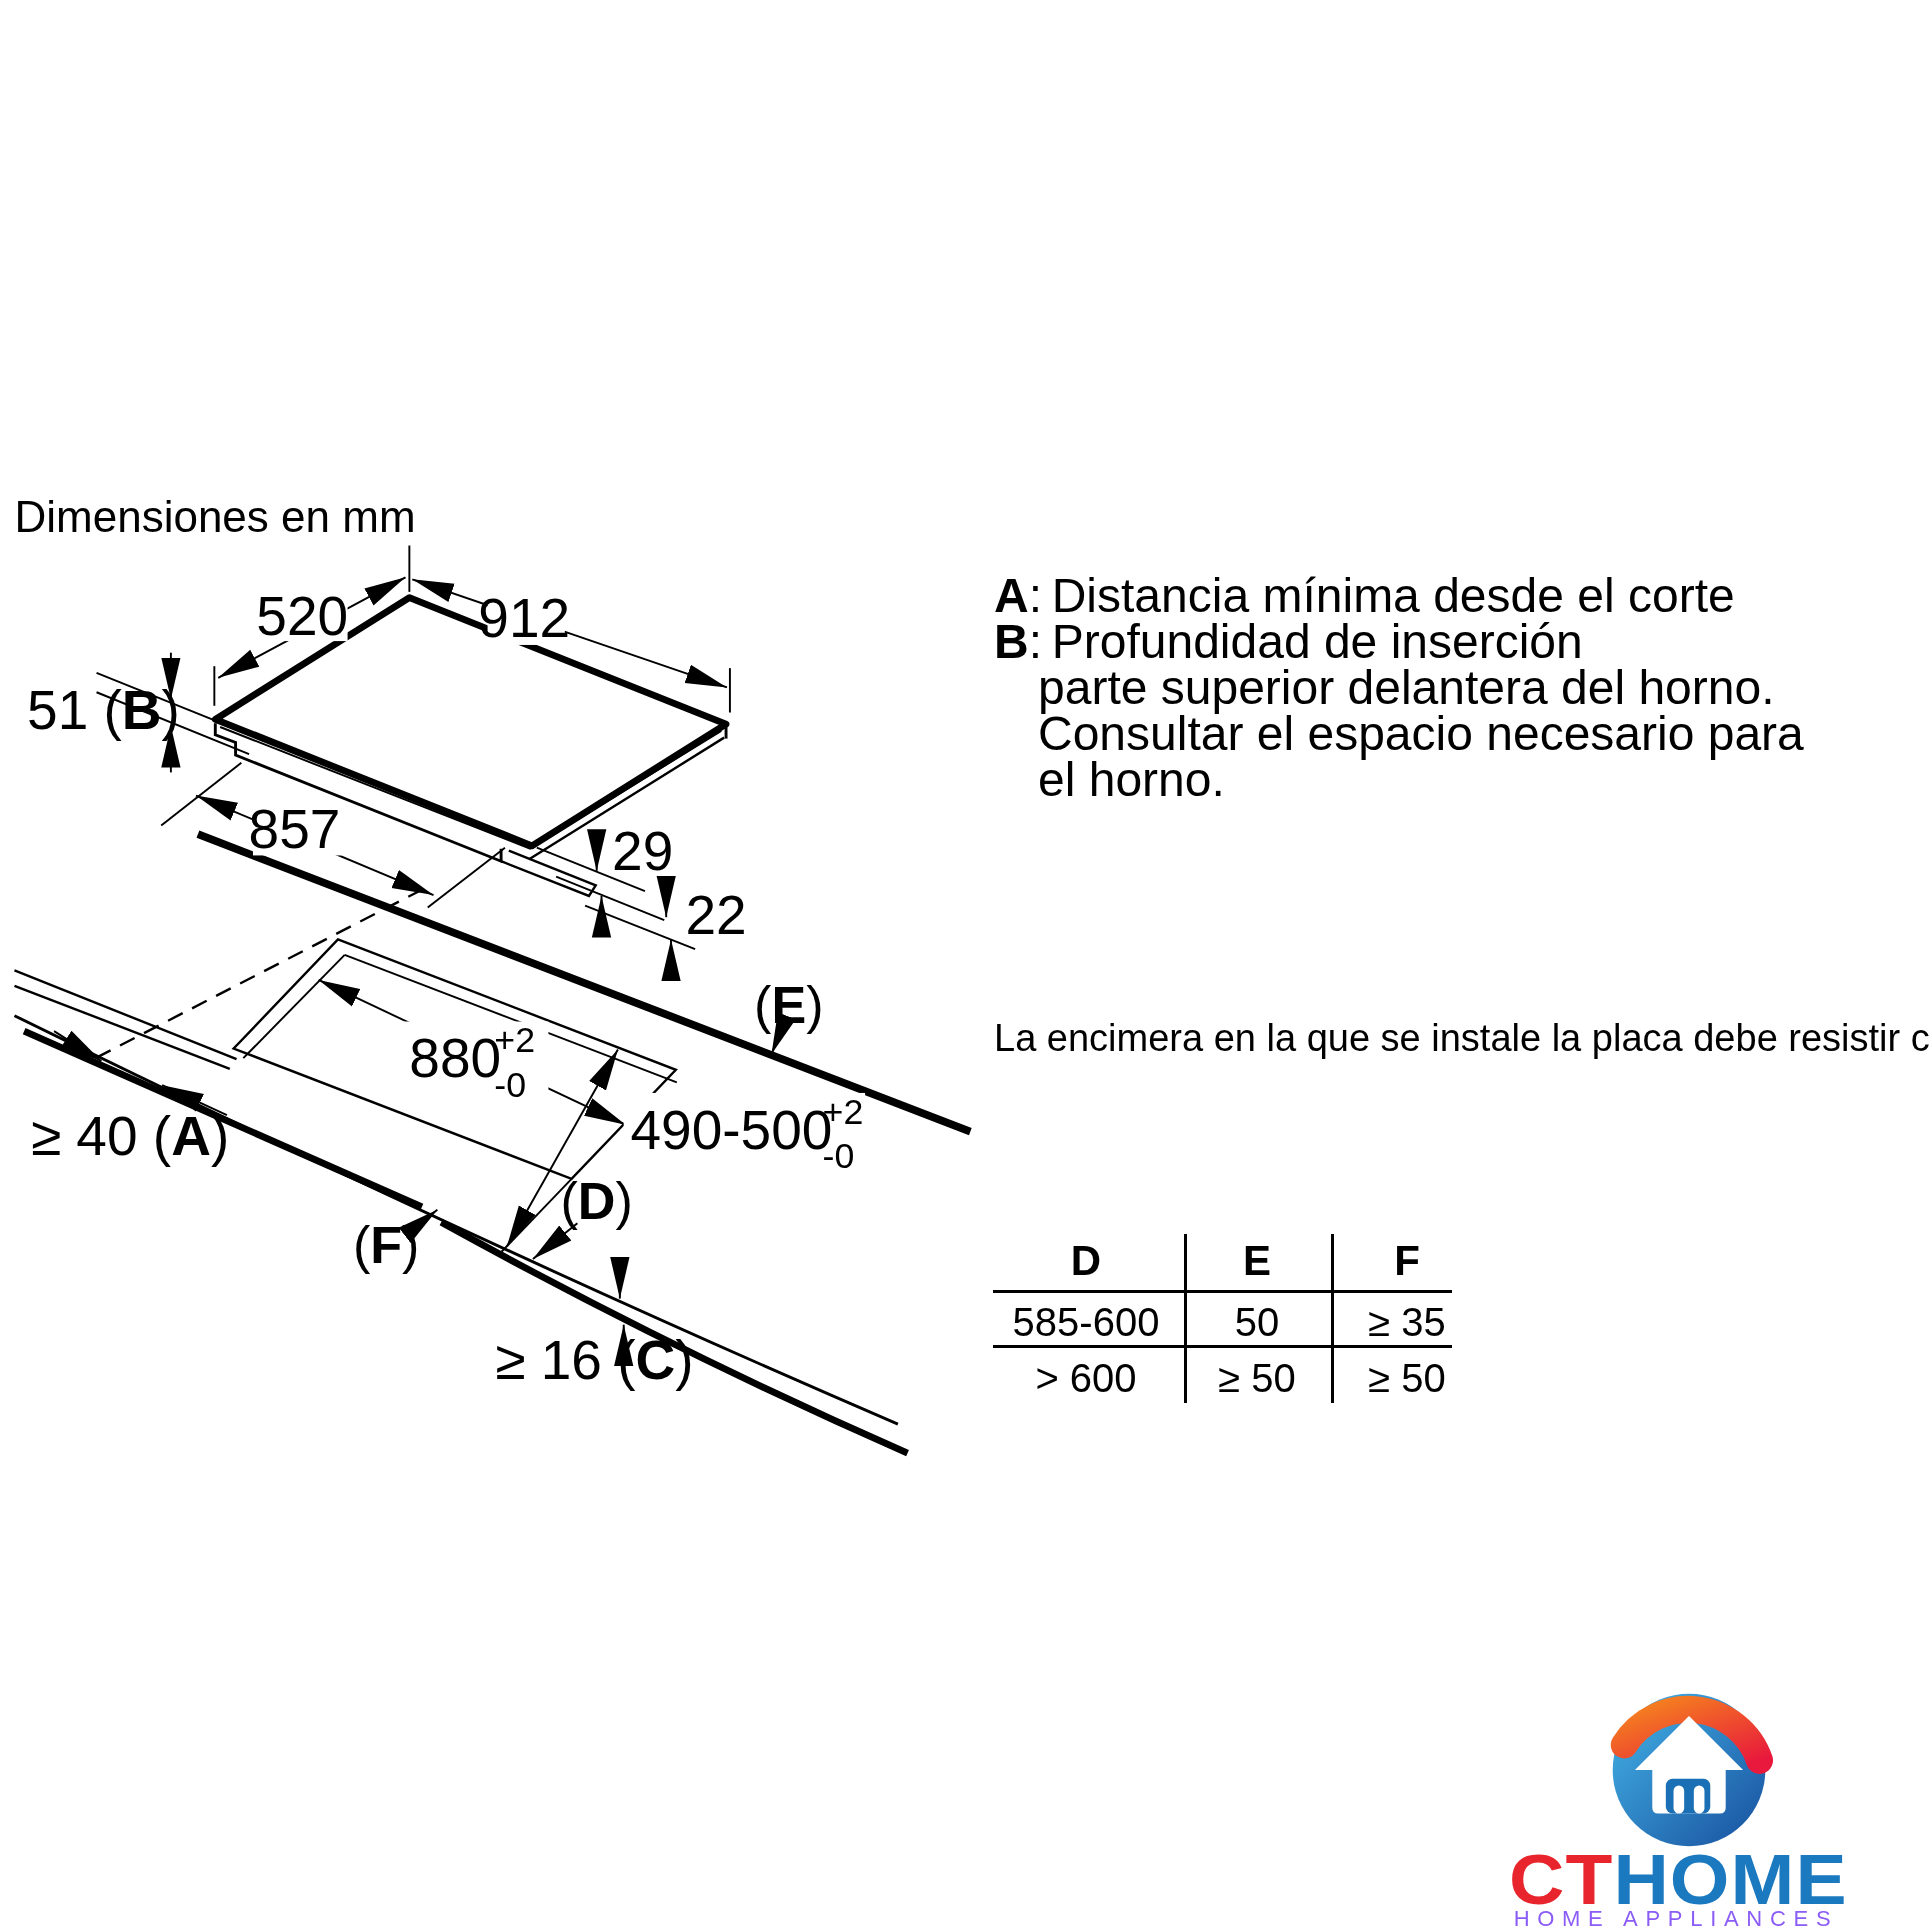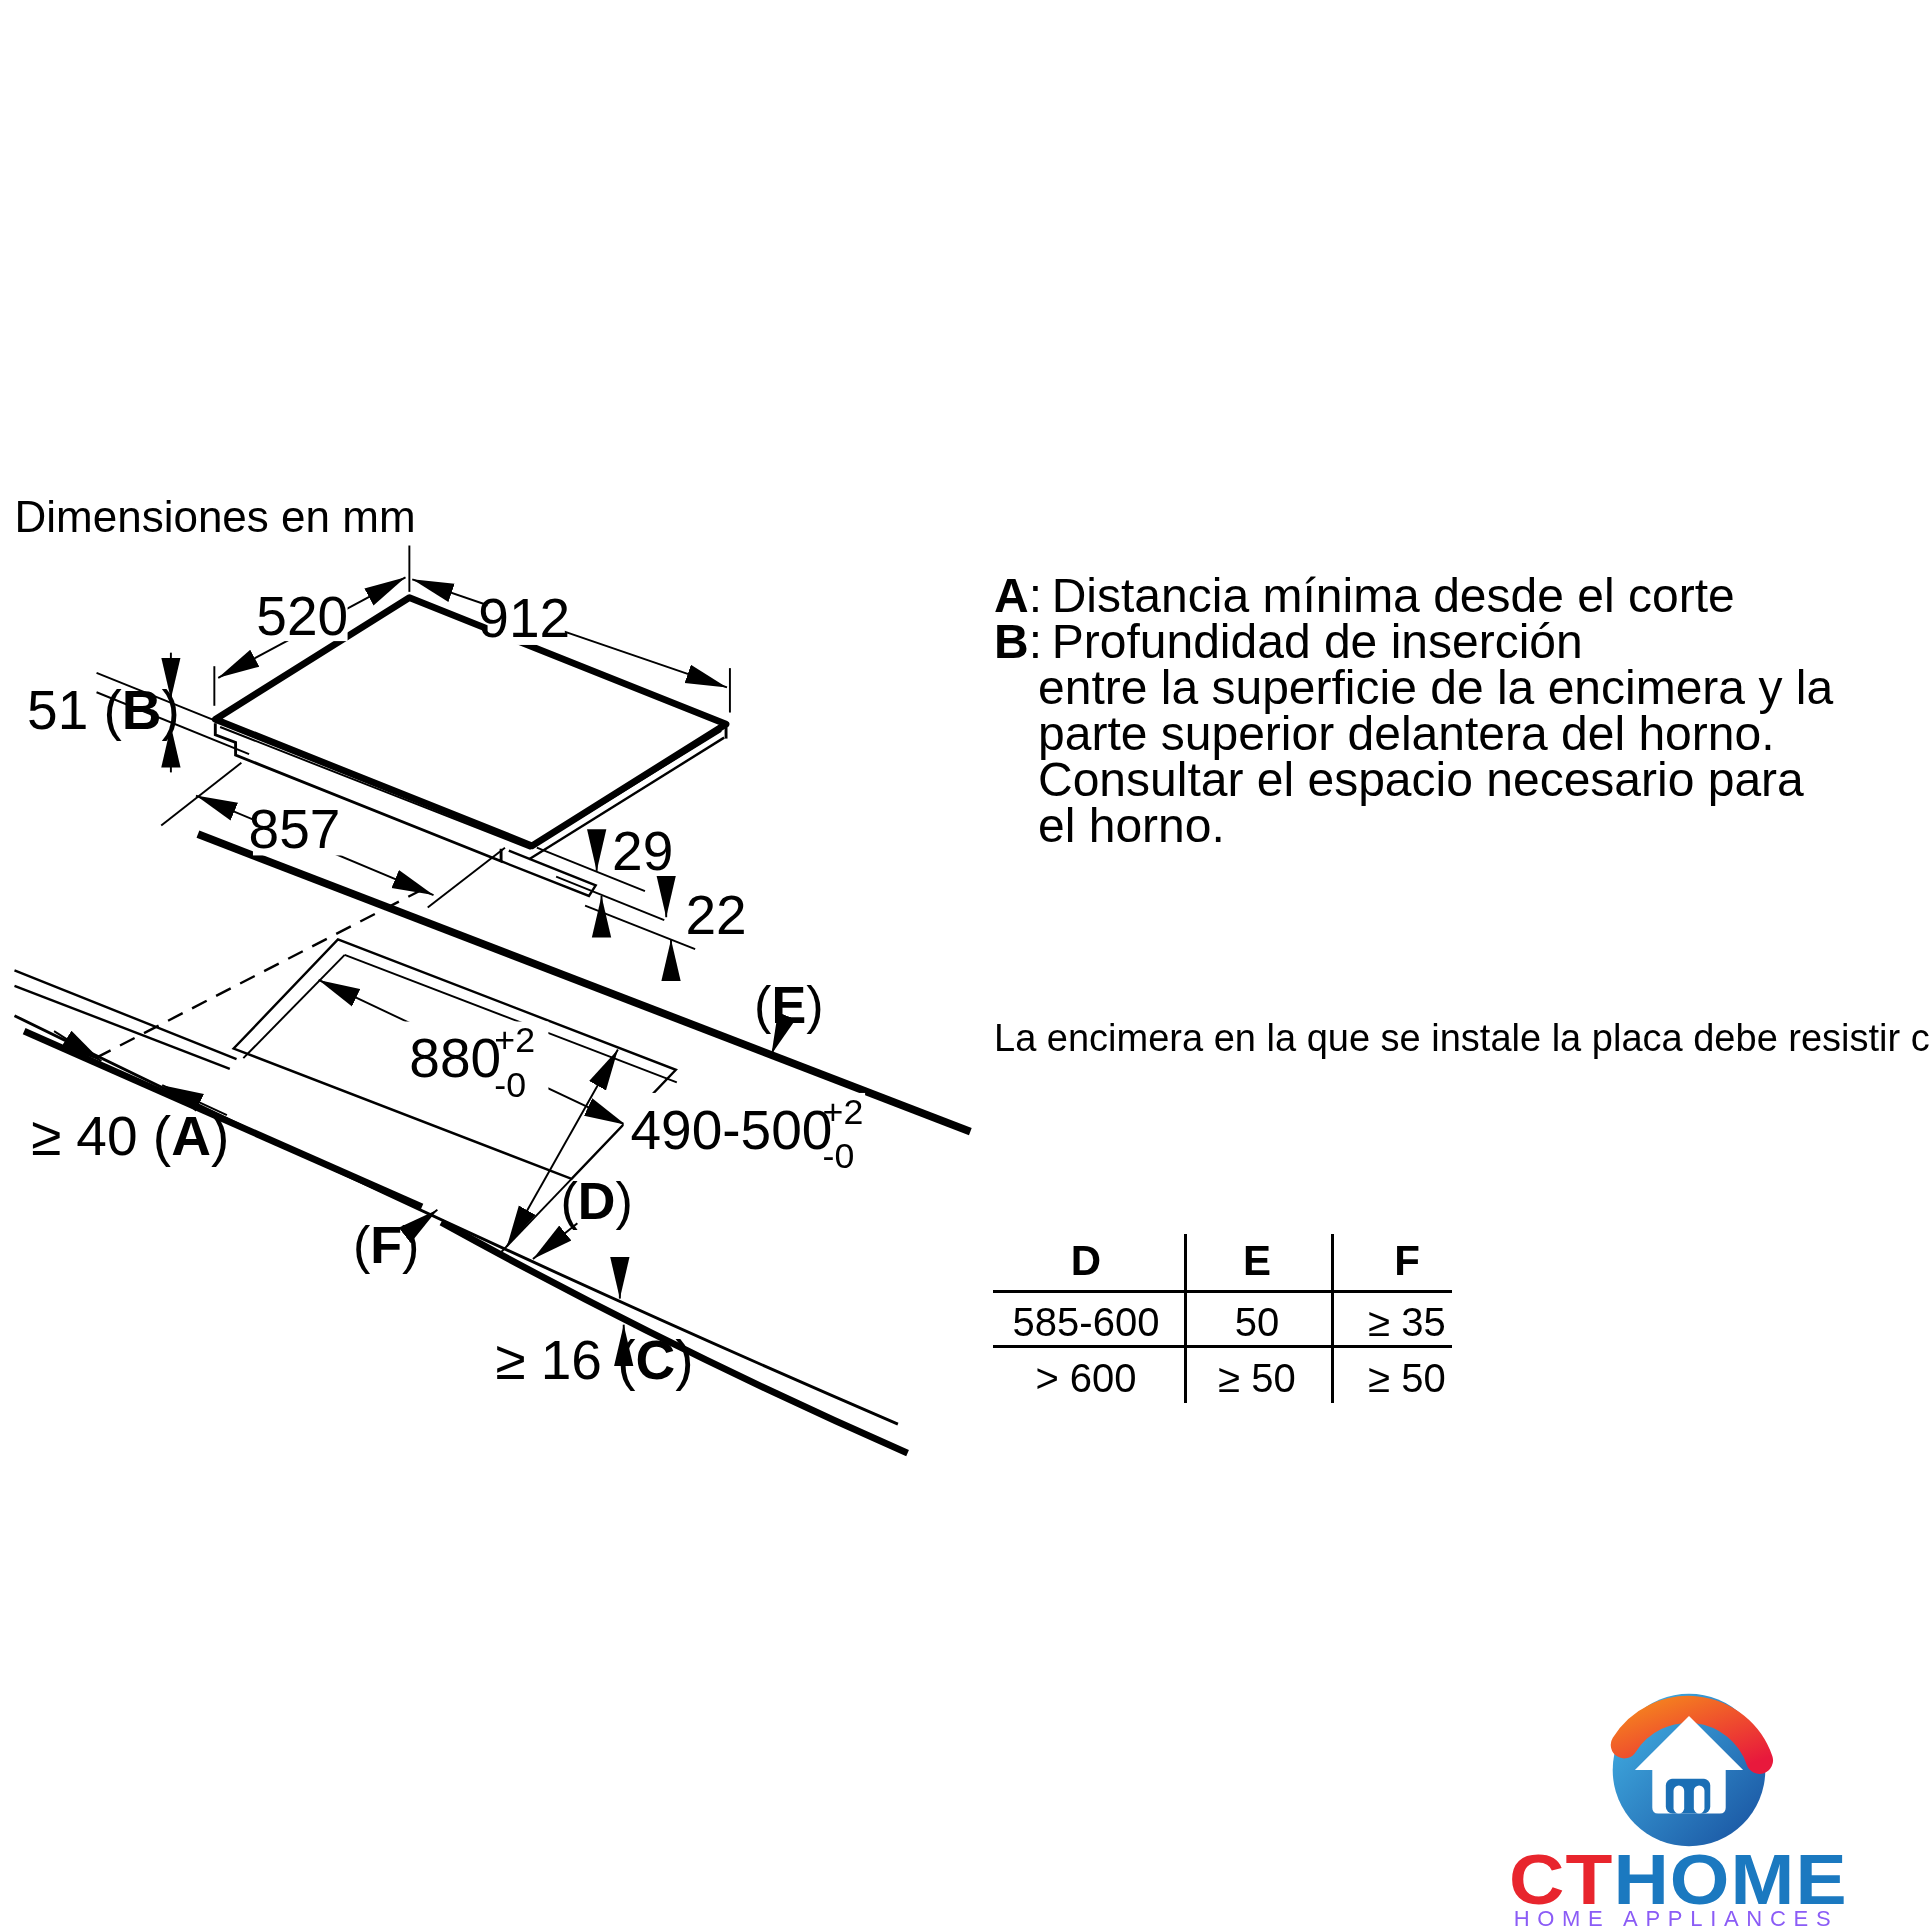--- a/index.html
+++ b/index.html
@@ -129,21 +129,20 @@
     <text class="reflab" x="817" y="1060" text-anchor="middle"><tspan>(</tspan><tspan class="bold">E</tspan><tspan>)</tspan></text>
 
     <text class="reflab" x="618" y="1263" text-anchor="middle"><tspan>(</tspan><tspan class="bold">D</tspan><tspan>)</tspan></text>
 
     <text class="reflab" x="400" y="1308" text-anchor="middle"><tspan>(</tspan><tspan class="bold">F</tspan><tspan>)</tspan></text>
   </svg>
 
   <div class="legend">
     <span class="row"><span class="key">A</span><span class="sep">:</span><span>Distancia mínima desde el corte</span></span>
     <span class="row"><span class="key">B</span><span class="sep">:</span><span>Profundidad de inserción</span></span>
-    <span class="row cont">entre la superficie de la encimera y la</span>
     <span class="row cont">parte superior delantera del horno.</span>
     <span class="row cont">Consultar el espacio necesario para</span>
     <span class="row cont">el horno.</span>
   </div>
 
   <div class="para">
     <span class="row">La encimera en la que se instale la placa</span>
     <span class="row">debe resistir cargas de aprox. 60 kg;</span>
     
     

